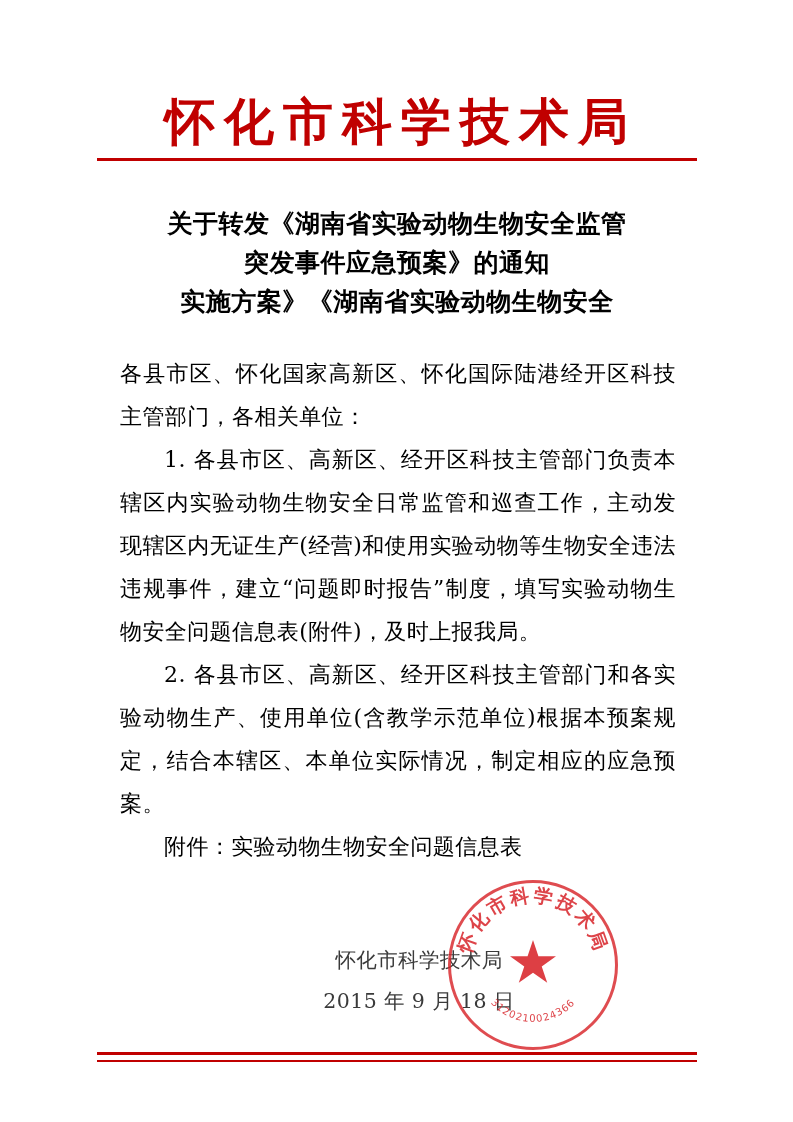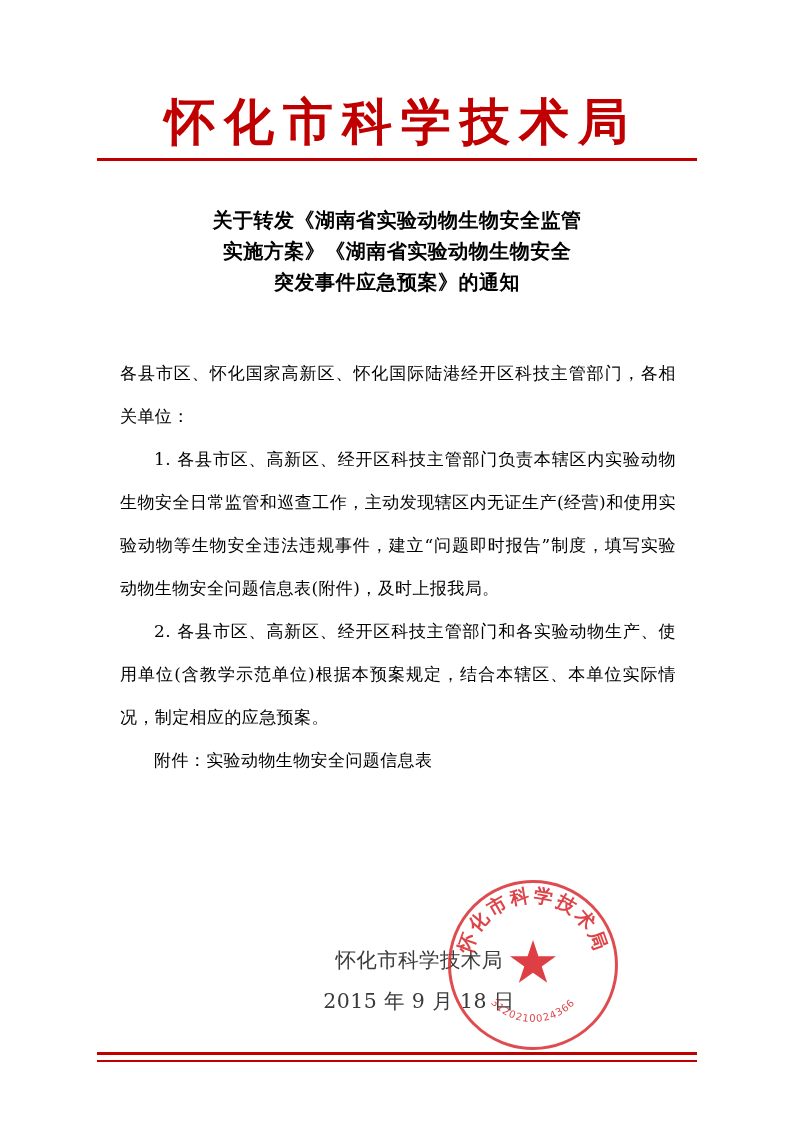--- a/index.html
+++ b/index.html
@@ -49,37 +49,37 @@
     background: #c00000;
   }
 
   
   .doc-title {
     position: absolute;
     left: 118px;
     top: 205px;
     width: 558px;
     text-align: center;
-    font-size: 20px;
+    font-size: 25px;
     font-weight: bold;
     line-height: 1.55;
     letter-spacing: 0.5px;
   }
   .doc-title .line {
     display: block;
     white-space: nowrap;
   }
 
   
   .body-text {
     position: absolute;
     left: 120px;
     top: 352px;
     width: 556px;
-    font-size: 17px;
+    font-size: 22px;
     line-height: 43px;
     letter-spacing: 0.4px;
     text-align: justify;
   }
   .body-text p {
     margin: 0;
   }
   .indent2 {
     text-indent: 2em;
   }
@@ -185,22 +185,22 @@
 
 <div class="page">
 
   <div class="masthead">
     <div class="masthead-title">怀化市科学技术局</div>
   </div>
   <div class="masthead-rule"></div>
 
   <div class="doc-title">
     <span class="line">关于转发《湖南省实验动物生物安全监管</span>
+    <span class="line">突发事件应急预案》的通知</span>
     <span class="line">实施方案》《湖南省实验动物生物安全</span>
-    <span class="line">突发事件应急预案》的通知</span>
   </div>
 
   <div class="body-text">
     <p class="indent0">各县市区、怀化国家高新区、怀化国际陆港经开区科技主管部门，各相关单位：</p>
     <p class="indent2">1. 各县市区、高新区、经开区科技主管部门负责本辖区内实验动物生物安全日常监管和巡查工作，主动发现辖区内无证生产(经营)和使用实验动物等生物安全违法违规事件，建立“问题即时报告”制度，填写实验动物生物安全问题信息表(附件)，及时上报我局。</p>
     <p class="indent2">2. 各县市区、高新区、经开区科技主管部门和各实验动物生产、使用单位(含教学示范单位)根据本预案规定，结合本辖区、本单位实际情况，制定相应的应急预案。</p>
     <p class="indent2">附件：实验动物生物安全问题信息表</p>
   </div>
 
   <div class="signature">

